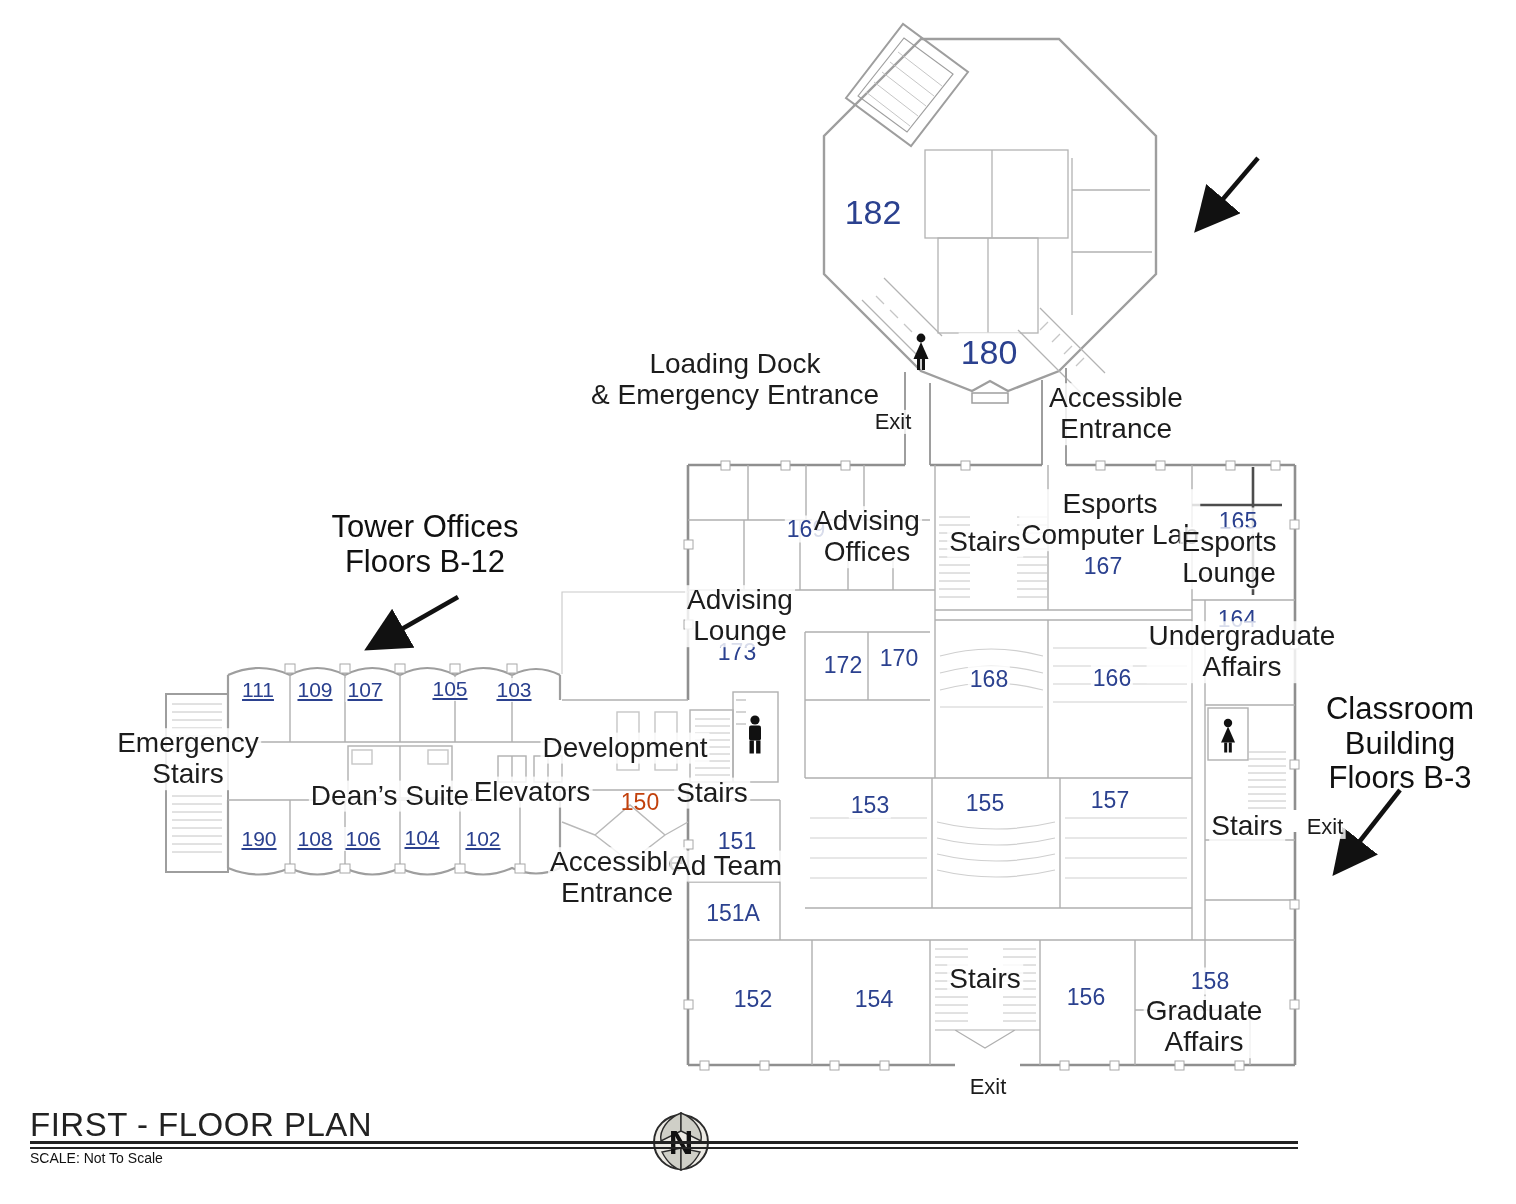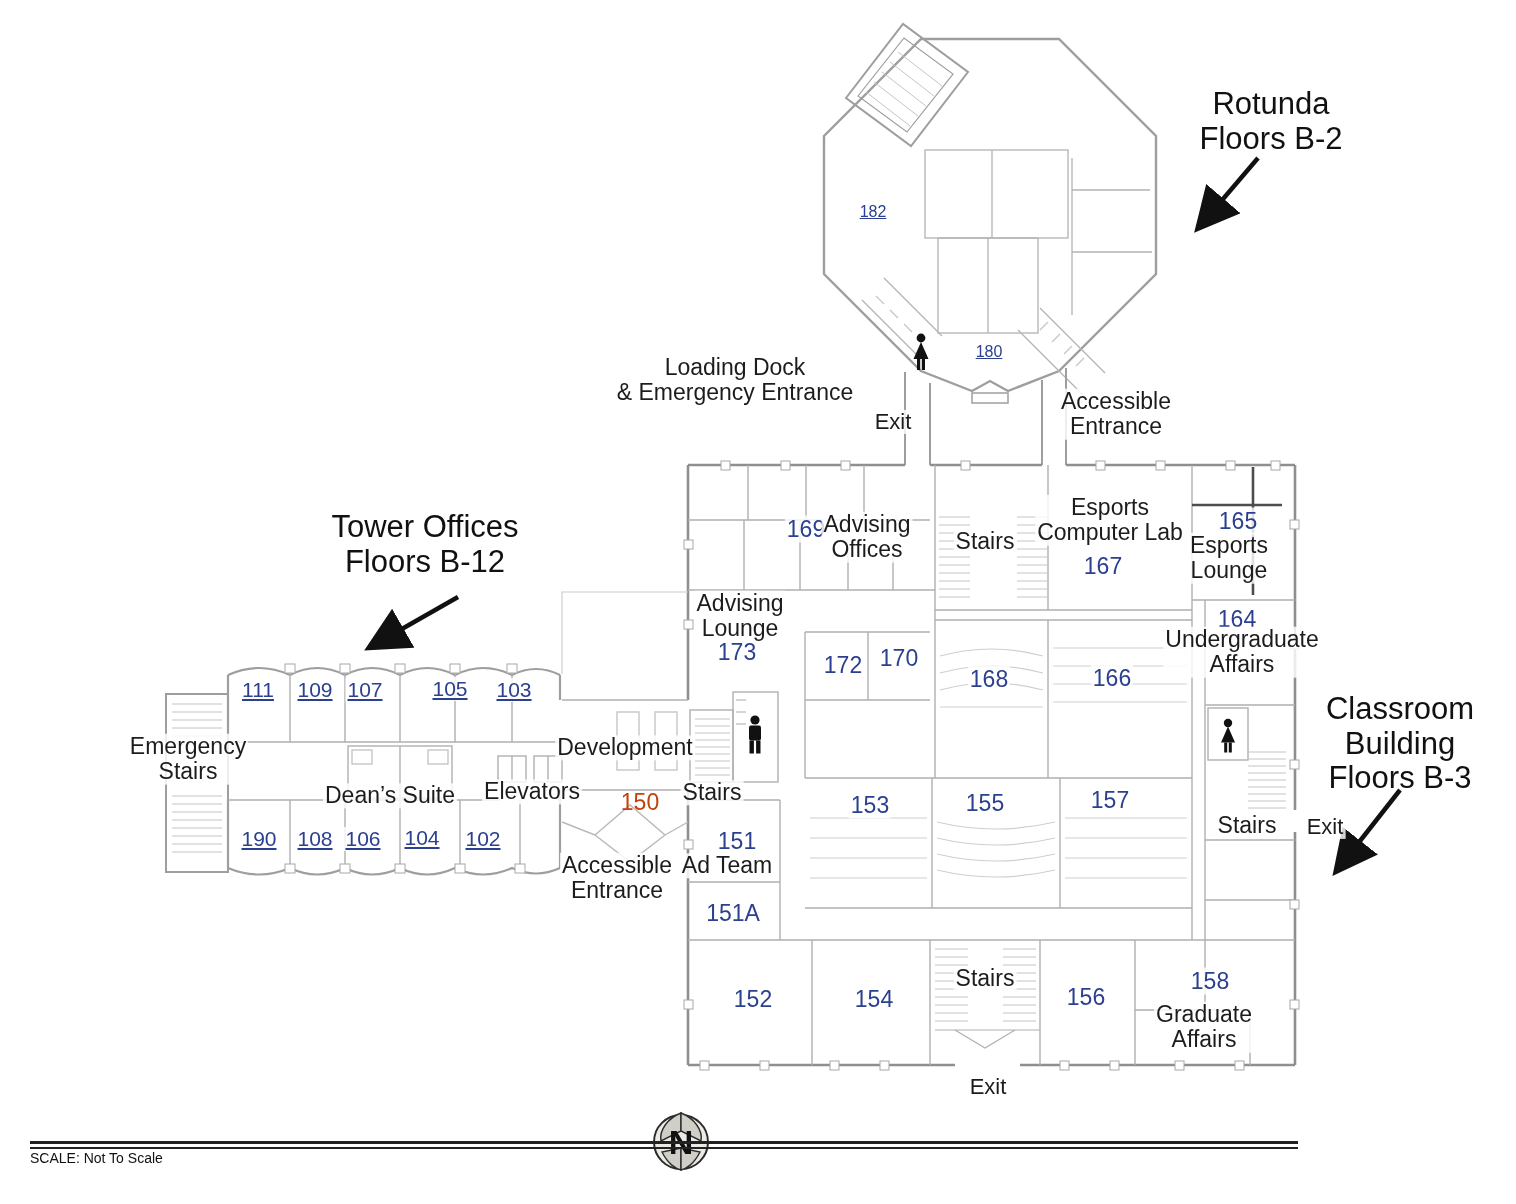--- a/index.html
+++ b/index.html
@@ -1,23 +1,23 @@
 <!DOCTYPE html>
 <html><head>
 <meta charset="utf-8">
 <style>
   html,body{margin:0;padding:0;background:#ffffff;}
   #canvas{position:relative;width:1516px;height:1204px;background:#ffffff;overflow:hidden;
           font-family:"Liberation Sans", sans-serif;}
   #plan-svg{position:absolute;left:0;top:0;}
   .lbl{position:absolute;transform:translate(-50%,-50%);white-space:pre-line;text-align:center;
-       color:#1c1c1c;font-size:23px;line-height:1.1;background:rgba(255,255,255,.82);padding:0 2px;}
+       color:#1c1c1c;font-size:28px;line-height:1.1;background:rgba(255,255,255,.82);padding:0 2px;}
   .num{position:absolute;transform:translate(-50%,-50%);color:#2b418f;font-size:23px;
        background:rgba(255,255,255,.82);padding:0 2px;}
-  .num.big{font-size:16px;text-decoration:underline;}
+  .num.big{font-size:34px;}
   .num.small{font-size:21px;text-decoration:underline;}
   .num.faint{color:#c2410c;background:transparent;z-index:0;margin-top:40px;}
   .callout{position:absolute;transform:translate(-50%,-50%);white-space:pre-line;text-align:center;
        color:#111;font-size:31px;line-height:1.12;}
   .exitlbl{font-size:22px;}
   #title-text{position:absolute;left:30px;top:1106px;font-size:33px;color:#222;letter-spacing:.5px;}
   #title-rule{position:absolute;left:30px;top:1141px;width:1268px;height:3px;
        border-top:3px solid #222;border-bottom:2px solid #222;}
   #scale-text{position:absolute;left:30px;top:1150px;font-size:14px;color:#111;}
   .z{z-index:2;}
@@ -278,24 +278,23 @@
   <div class="lbl z" style="left:617px;top:878px">Accessible
 Entrance</div>
   <div class="lbl z" style="left:727px;top:866px">Ad Team</div>
   <div class="lbl z" style="left:985px;top:979px">Stairs</div>
   <div class="lbl z" style="left:1204px;top:1027px">Graduate
 Affairs</div>
   <div class="lbl exitlbl z" style="left:988px;top:1087px">Exit</div>
   <div class="lbl z" style="left:1247px;top:826px">Stairs</div>
   <div class="lbl exitlbl z" style="left:1325px;top:827px">Exit</div>
 
-  <div class="callout" style="left:1271px;top:122px">Rotunda
-Floors B-2</div>
   <div class="callout" style="left:425px;top:545px">Tower Offices
 Floors B-12</div>
   <div class="callout" style="left:1400px;top:744px">Classroom
 Building
 Floors B-3</div>
 
+  <div id="title-text">FIRST - FLOOR PLAN</div>
   <div id="title-rule"></div>
   <div id="scale-text">SCALE: Not To Scale</div>
 
 </div>
 
 </body></html>

